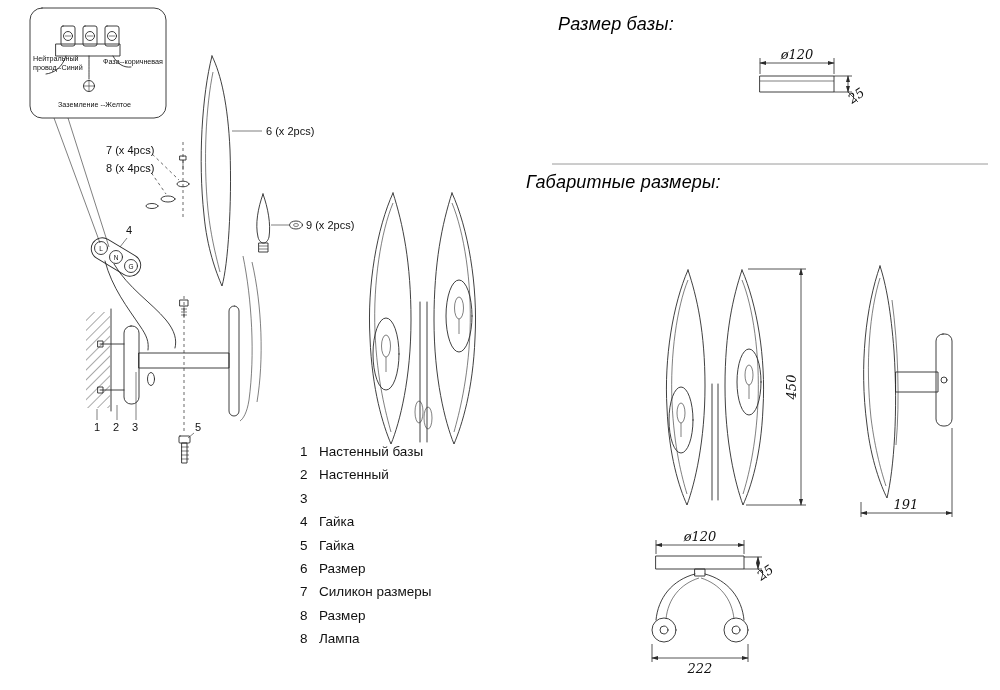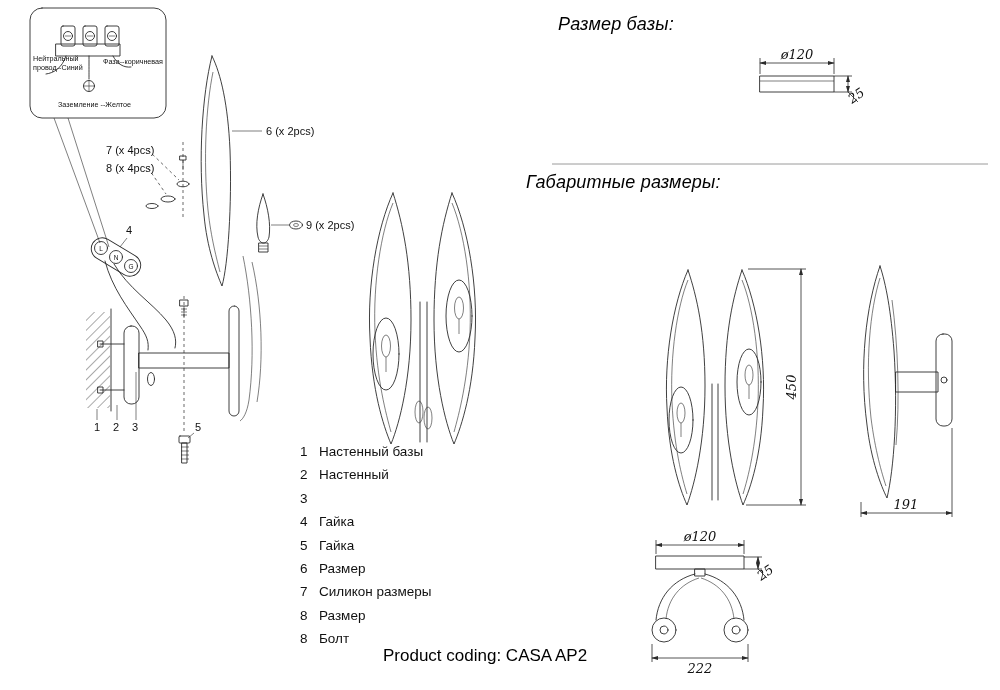--- a/index.html
+++ b/index.html
@@ -276,19 +276,18 @@
   <div class="part-row">
         <span class="part-num">7</span>
         <span>Силикон размеры</span>
       </div>
   <div class="part-row">
         <span class="part-num">8</span>
         <span>Размер</span>
       </div>
   <div class="part-row">
         <span class="part-num">8</span>
-        <span>Болт</span>
+        <span>Лампа</span>
       </div>
 </div>
 
-<div class="coding">Product coding: CASA AP2</div>
 
 </div>
 
 </body></html>

